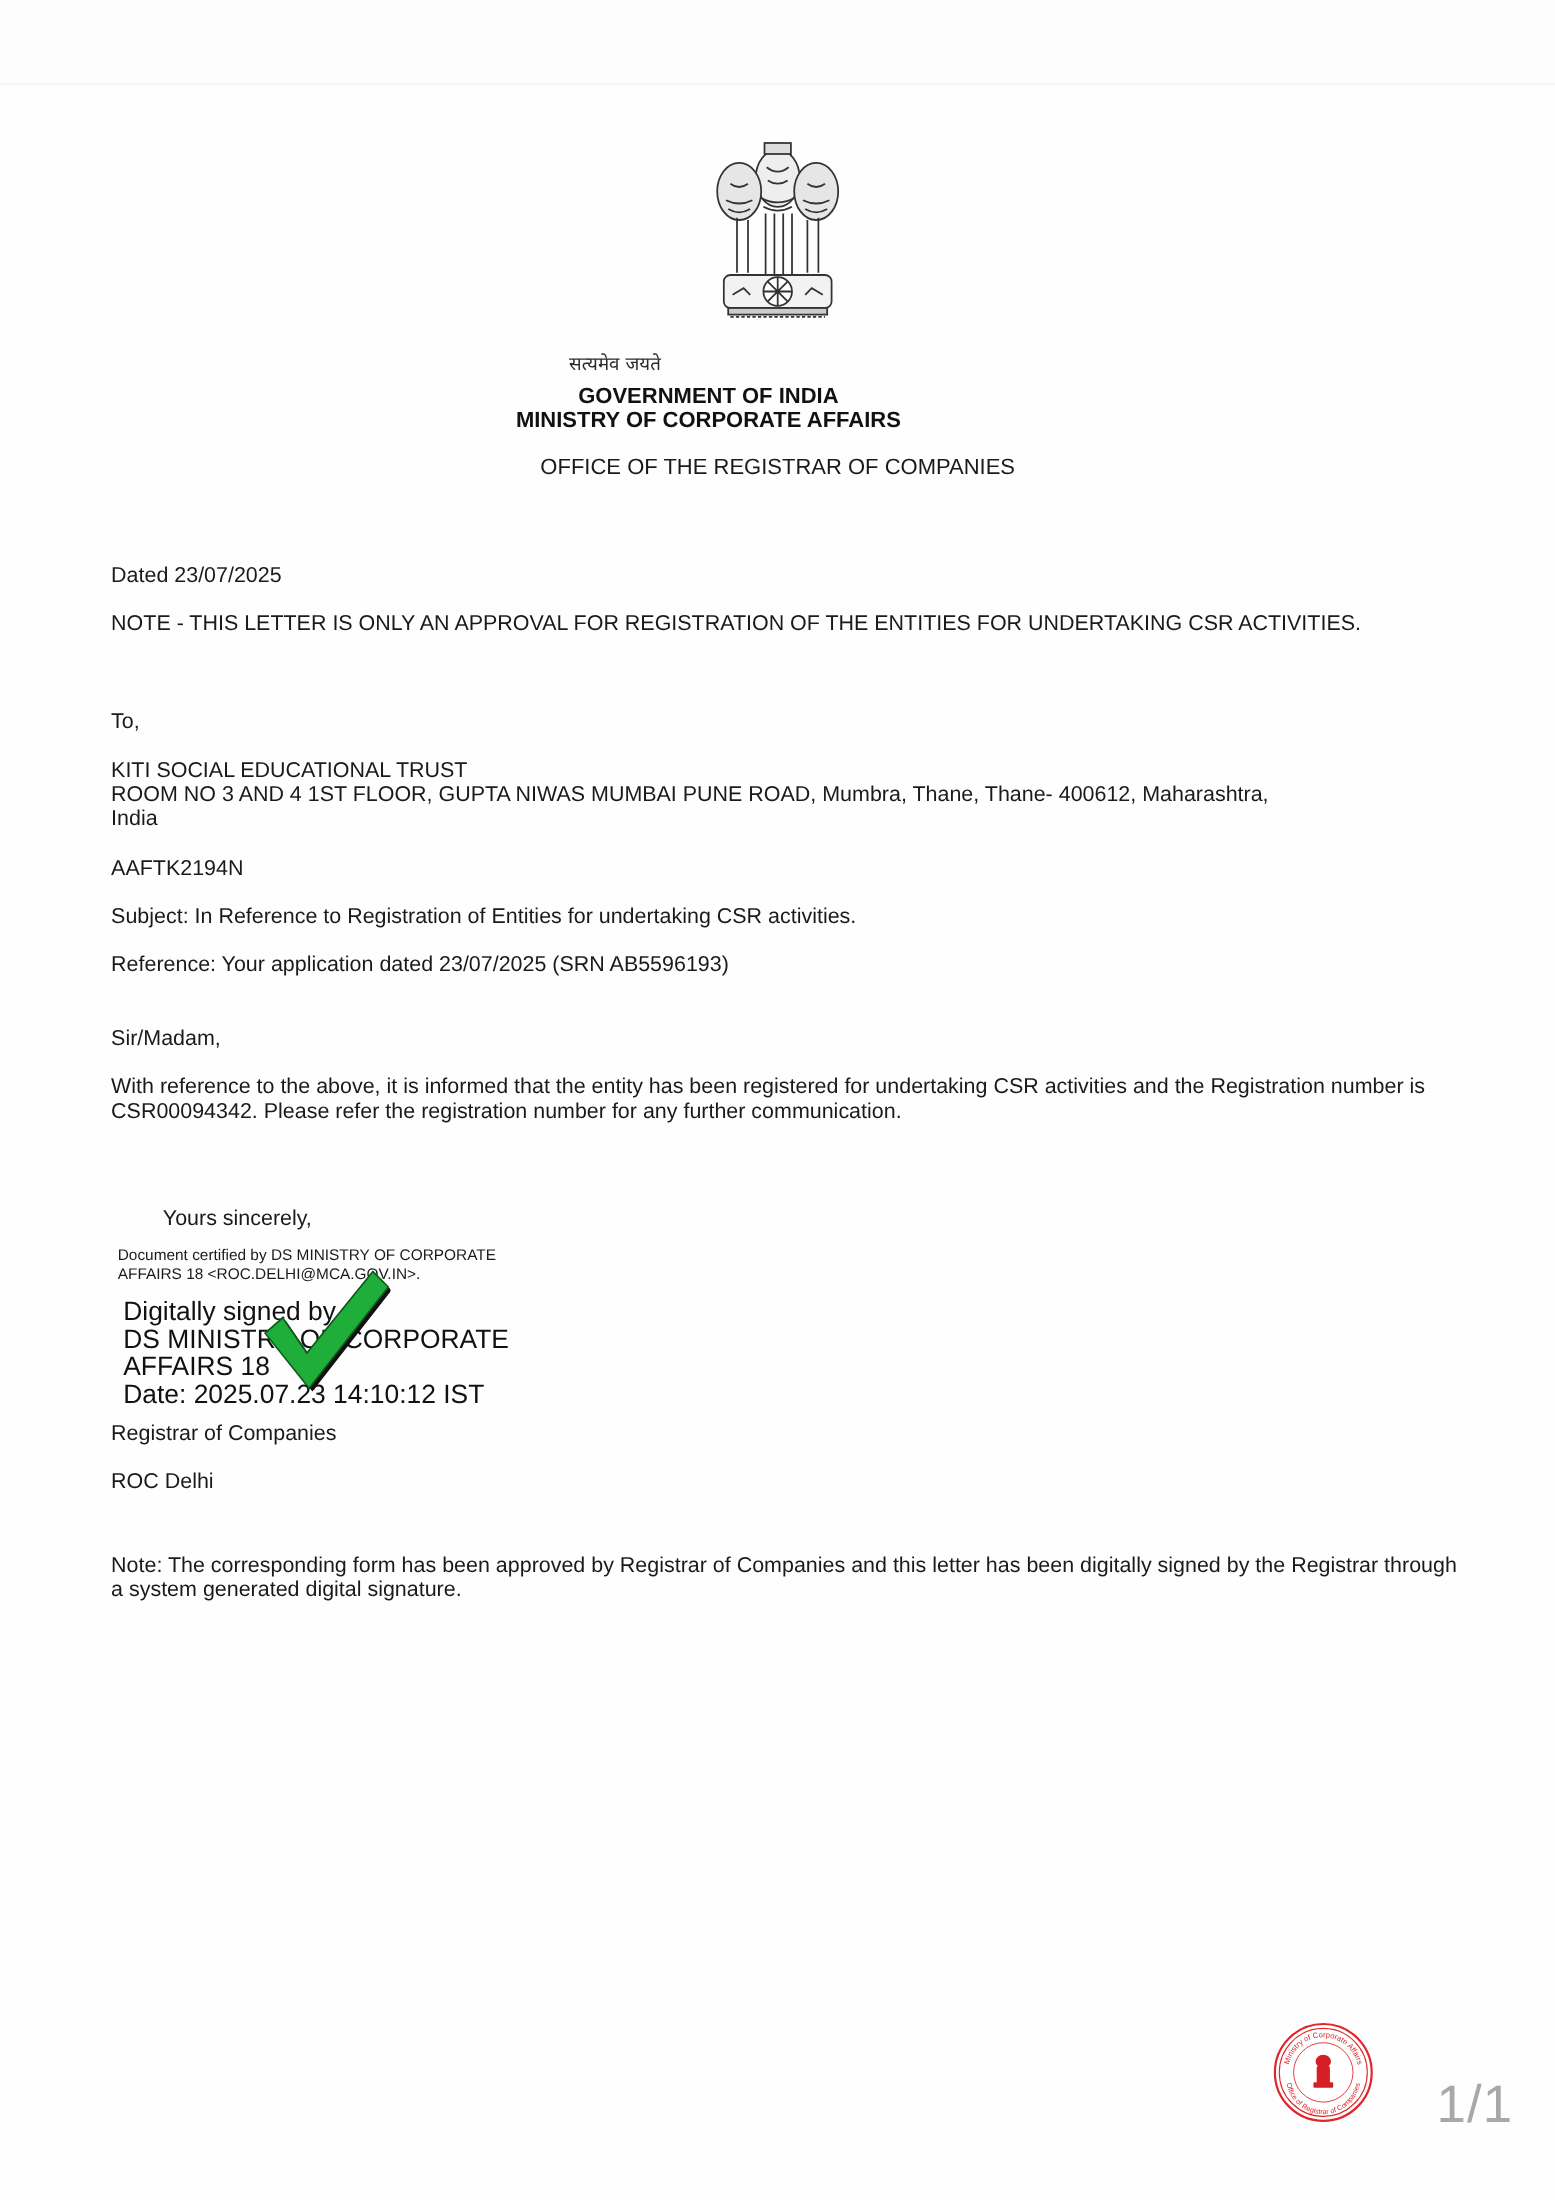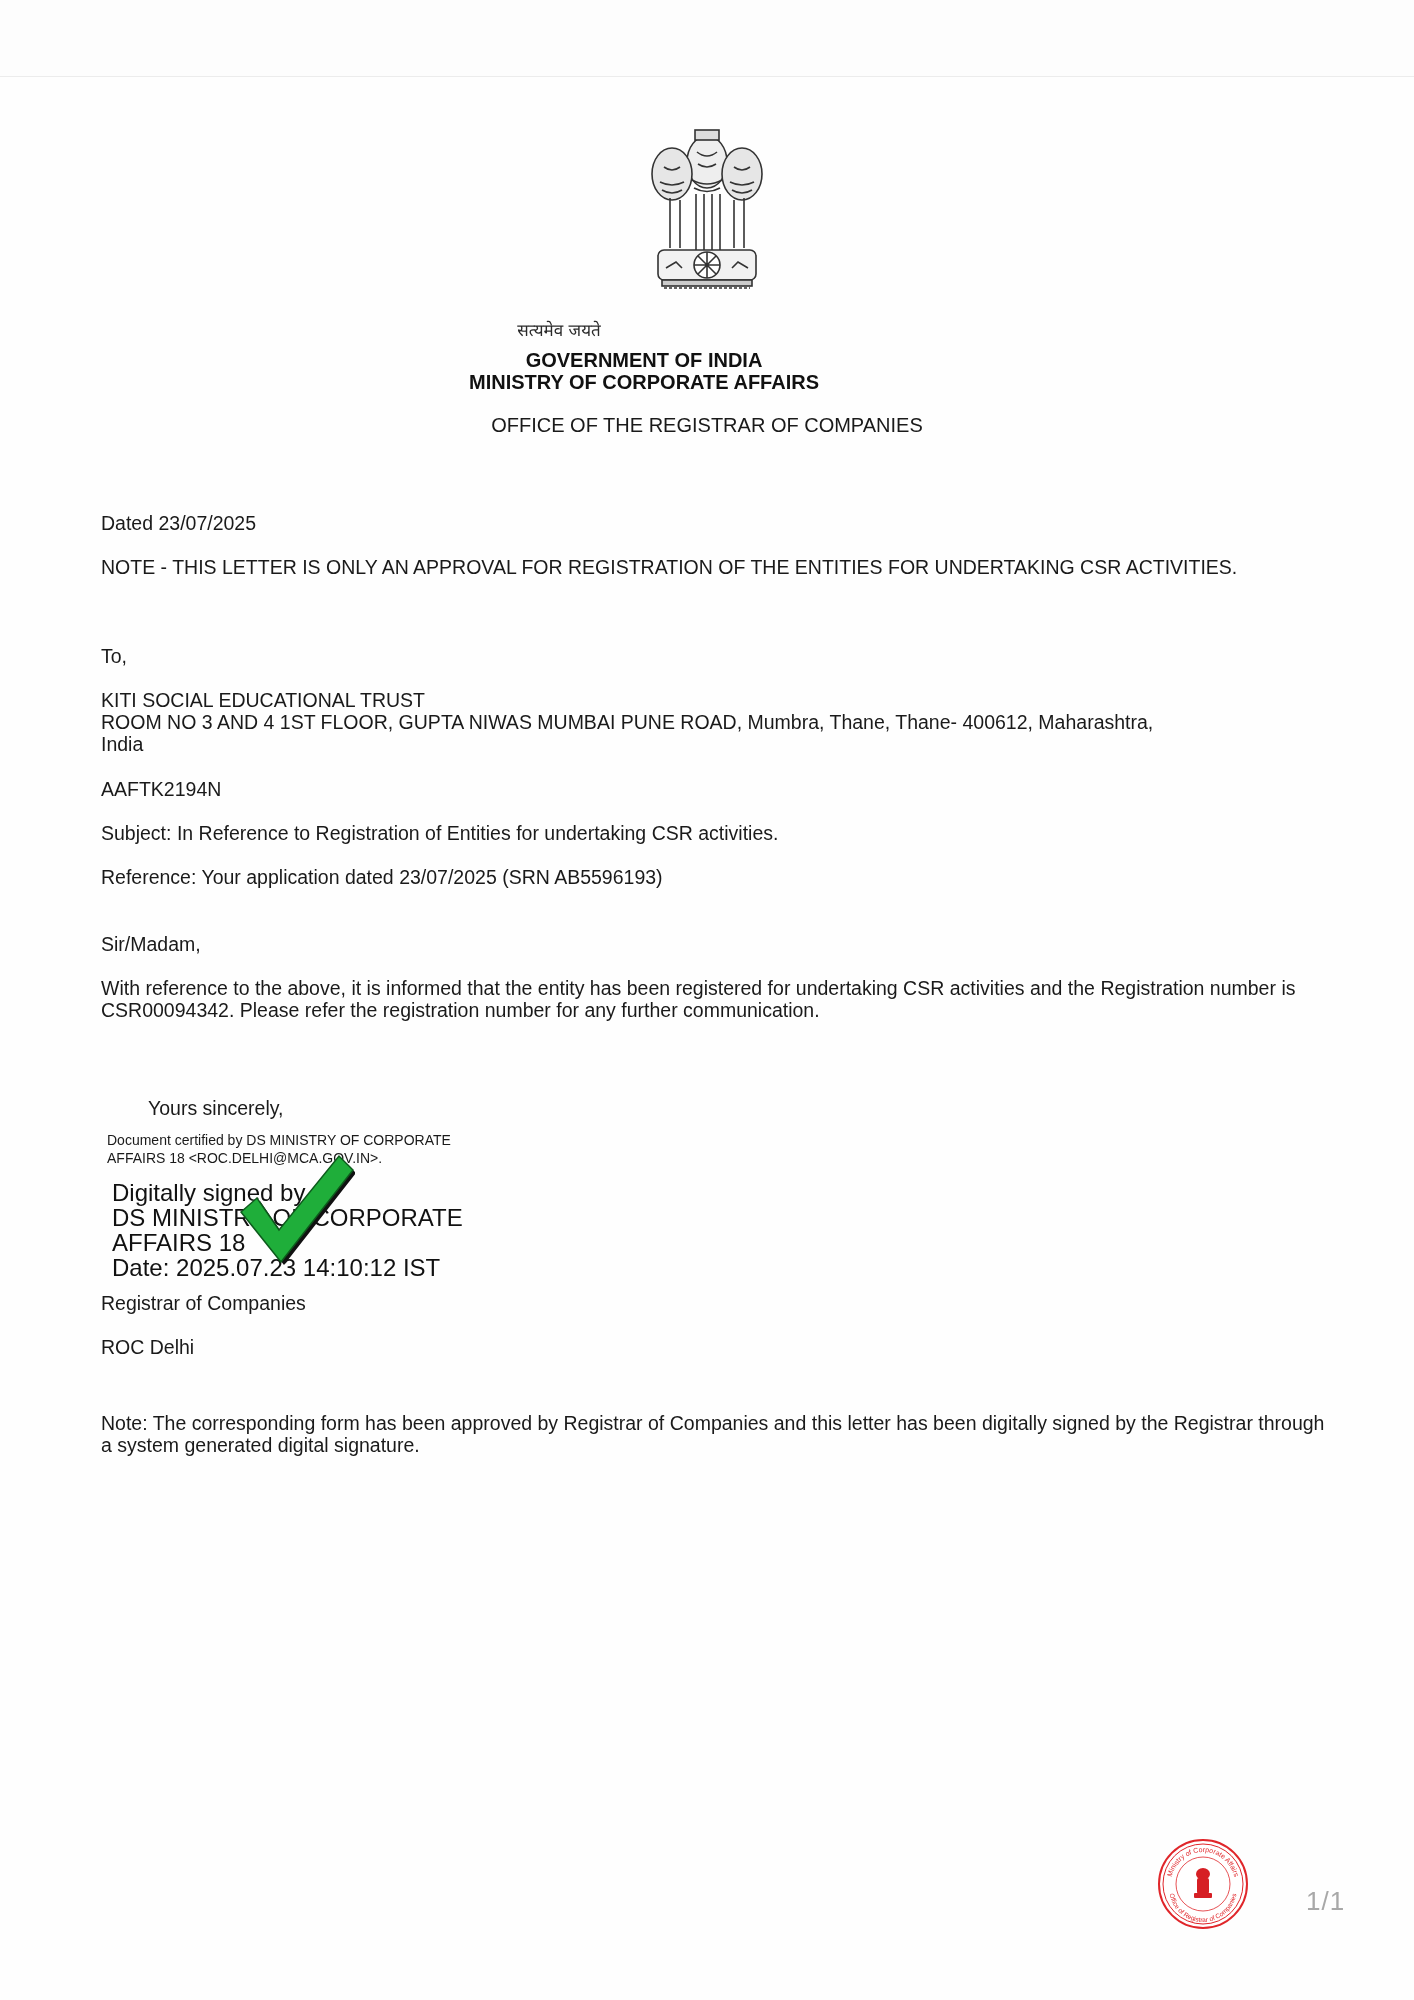--- a/index.html
+++ b/index.html
@@ -103,21 +103,21 @@
       position: absolute;
       left: 1157px;
       top: 1838px;
       width: 92px;
       height: 92px;
     }
     .page-count {
       position: absolute;
       left: 1306px;
       top: 1886px;
-      font-size: 26px;
+      font-size: 48px;
       color: #a8a8a8;
       letter-spacing: 1px;
     }
   </style>
 </head>
 <body>
 
 <div class="top-bar"></div>
 
 <div class="page"></div>

